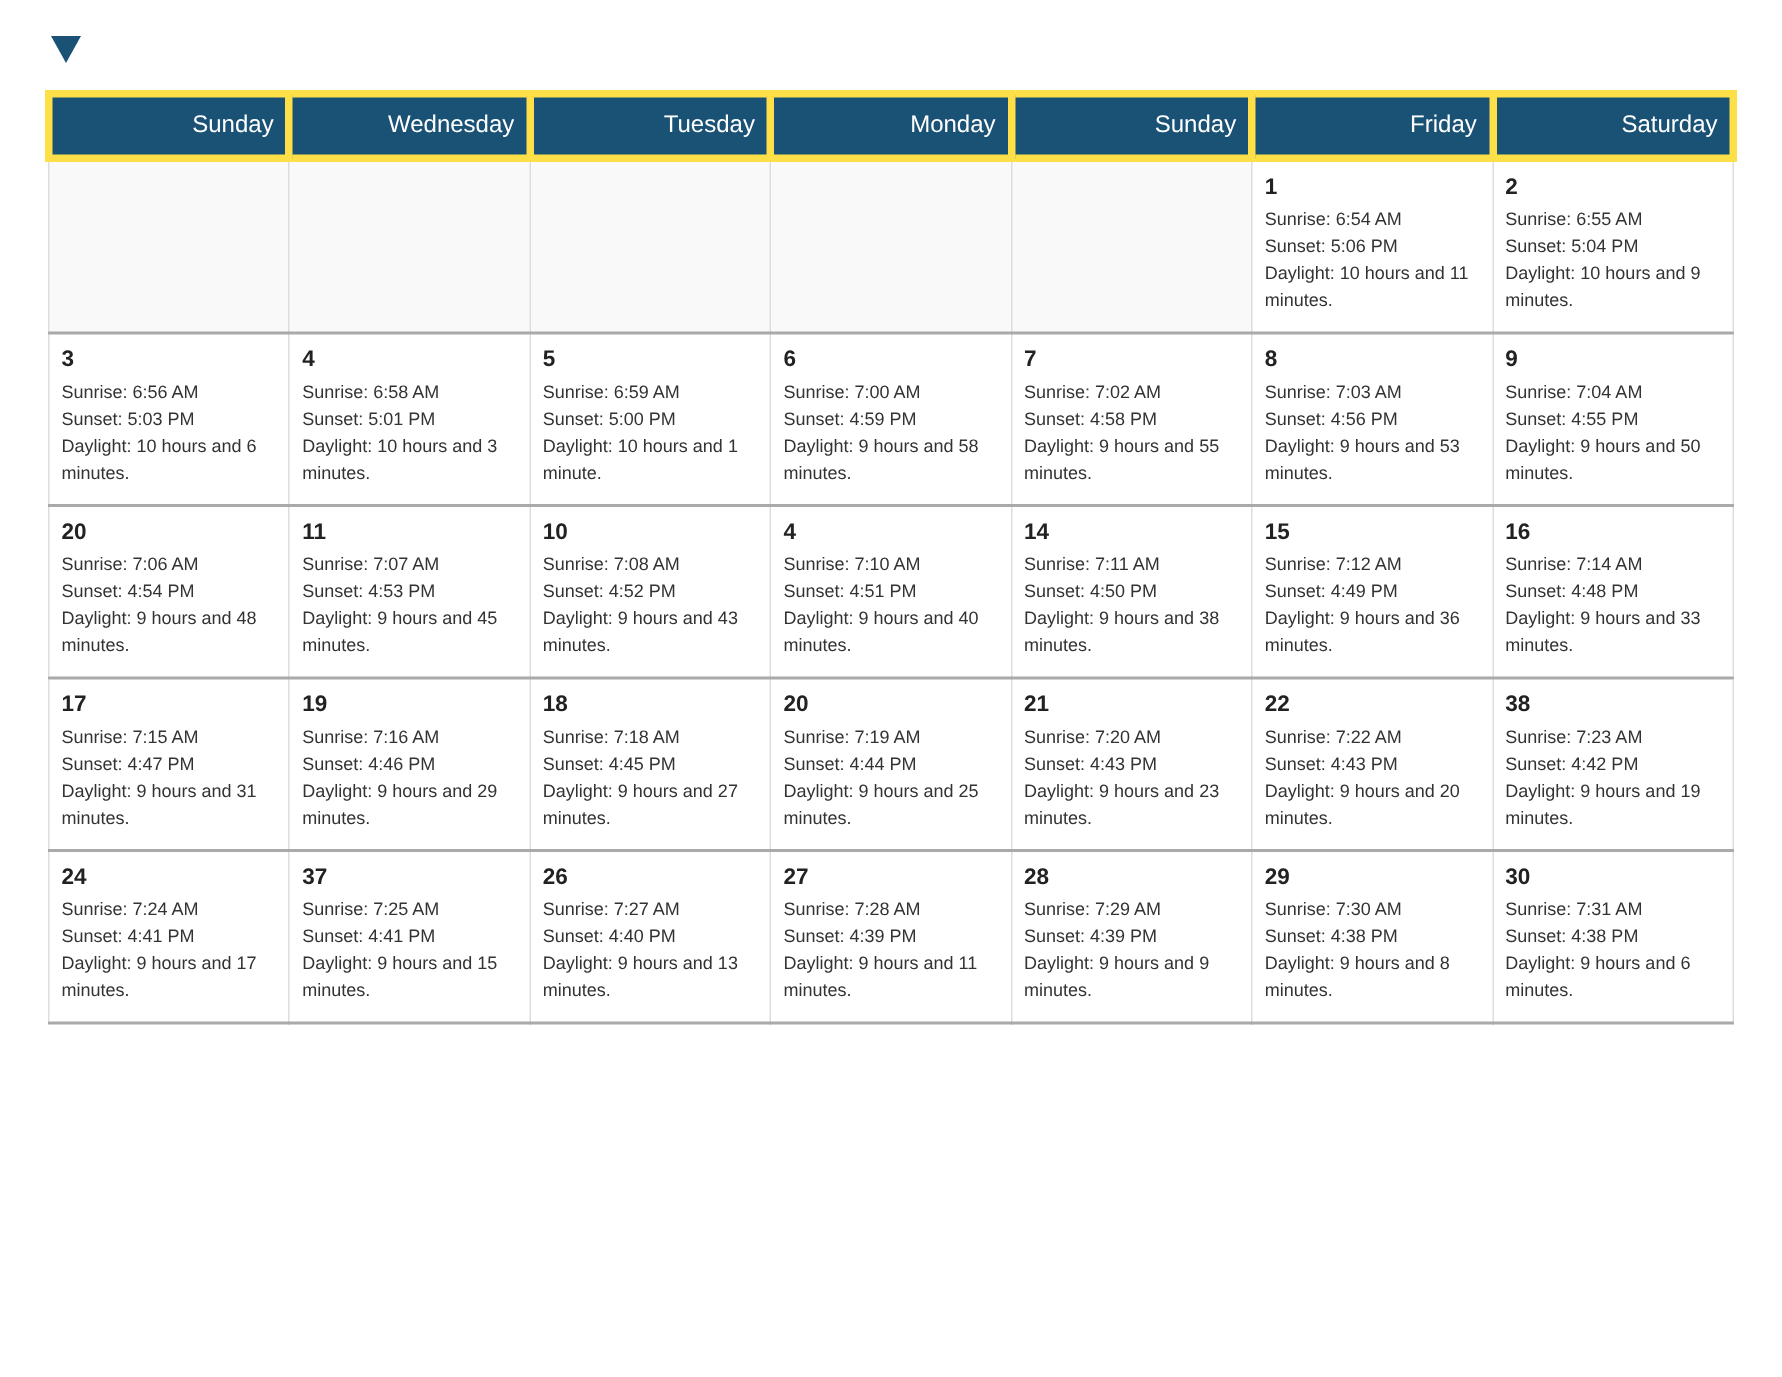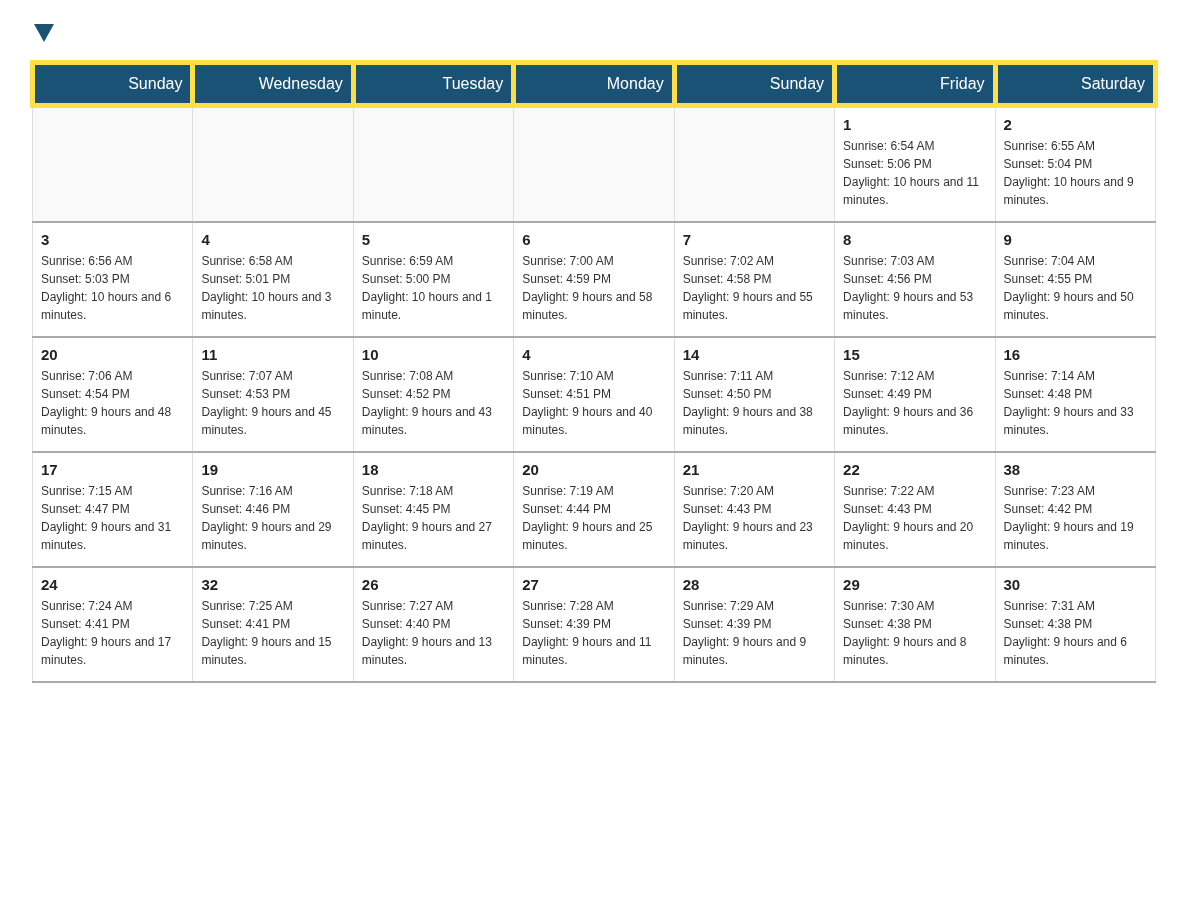--- a/index.html
+++ b/index.html
@@ -234,21 +234,21 @@
           <div class="day-number">38</div>
           <div class="day-info">Sunrise: 7:23 AM<br>Sunset: 4:42 PM<br>Daylight: 9 hours and 19 minutes.</div>
         </td>
       </tr>
       <tr>
         <td>
           <div class="day-number">24</div>
           <div class="day-info">Sunrise: 7:24 AM<br>Sunset: 4:41 PM<br>Daylight: 9 hours and 17 minutes.</div>
         </td>
         <td>
-          <div class="day-number">32</div>
+          <div class="day-number">37</div>
           <div class="day-info">Sunrise: 7:25 AM<br>Sunset: 4:41 PM<br>Daylight: 9 hours and 15 minutes.</div>
         </td>
         <td>
           <div class="day-number">26</div>
           <div class="day-info">Sunrise: 7:27 AM<br>Sunset: 4:40 PM<br>Daylight: 9 hours and 13 minutes.</div>
         </td>
         <td>
           <div class="day-number">27</div>
           <div class="day-info">Sunrise: 7:28 AM<br>Sunset: 4:39 PM<br>Daylight: 9 hours and 11 minutes.</div>
         </td>

